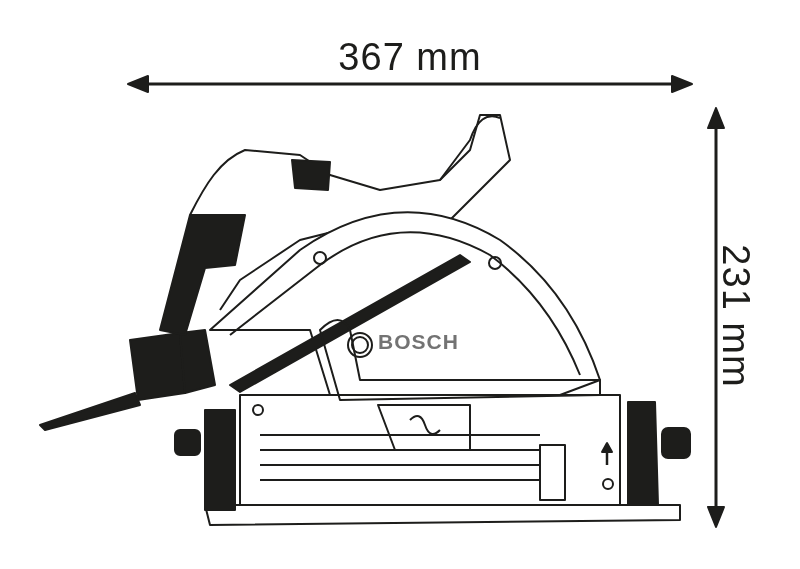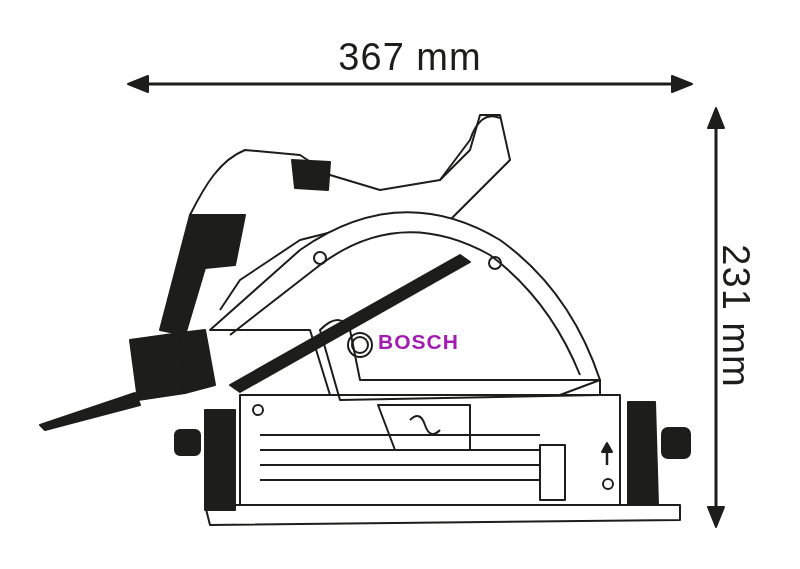--- a/index.html
+++ b/index.html
@@ -1,21 +1,21 @@
 <!DOCTYPE html>
 <html><head>
 <meta charset="utf-8">
 <style>
   html, body { margin:0; padding:0; background:#ffffff; }
   body { width:800px; height:569px; position:relative; overflow:hidden; font-family:"Liberation Sans", sans-serif; }
   .dim-label { position:absolute; color:#1d1d1b; font-family:"Liberation Sans", sans-serif; font-size:38px; letter-spacing:1px; }
   #width-label { left:0; width:820px; top:36px; text-align:center; }
   #height-label { left:735px; top:316px; transform:translate(-50%,-50%) rotate(90deg); white-space:nowrap; }
   svg { position:absolute; left:0; top:0; }
-  #brand { position:absolute; left:378px; top:330px; font-weight:bold; font-size:21px; color:#a21caf; letter-spacing:1px; font-family:"Liberation Sans", sans-serif; }
+  #brand { position:absolute; left:378px; top:330px; font-weight:bold; font-size:21px; color:#737373; letter-spacing:1px; font-family:"Liberation Sans", sans-serif; }
 </style>
 </head>
 <body>
 
 <svg width="800" height="569" viewBox="0 0 800 569">
   <g stroke="#1d1d1b" fill="none" stroke-width="2" stroke-linejoin="round">
 
     <g>
       <line x1="140" y1="84" x2="680" y2="84" stroke-width="3"></line>
       <polygon points="128,84 148,76 148,92" fill="#1d1d1b"></polygon>

